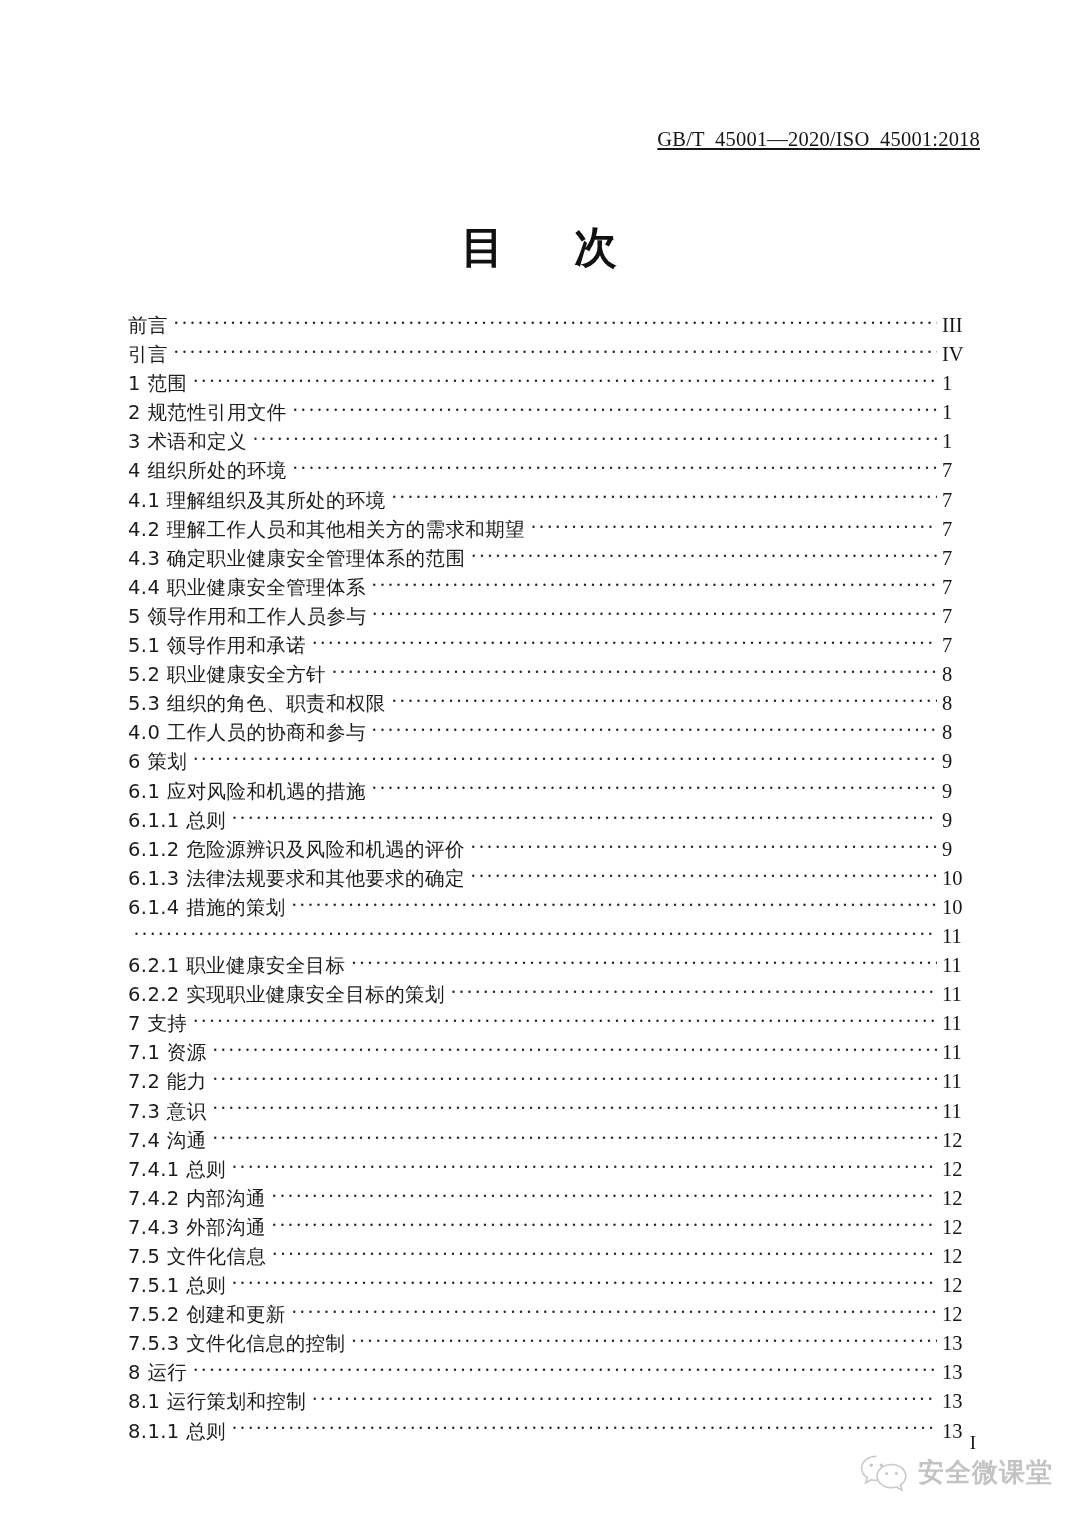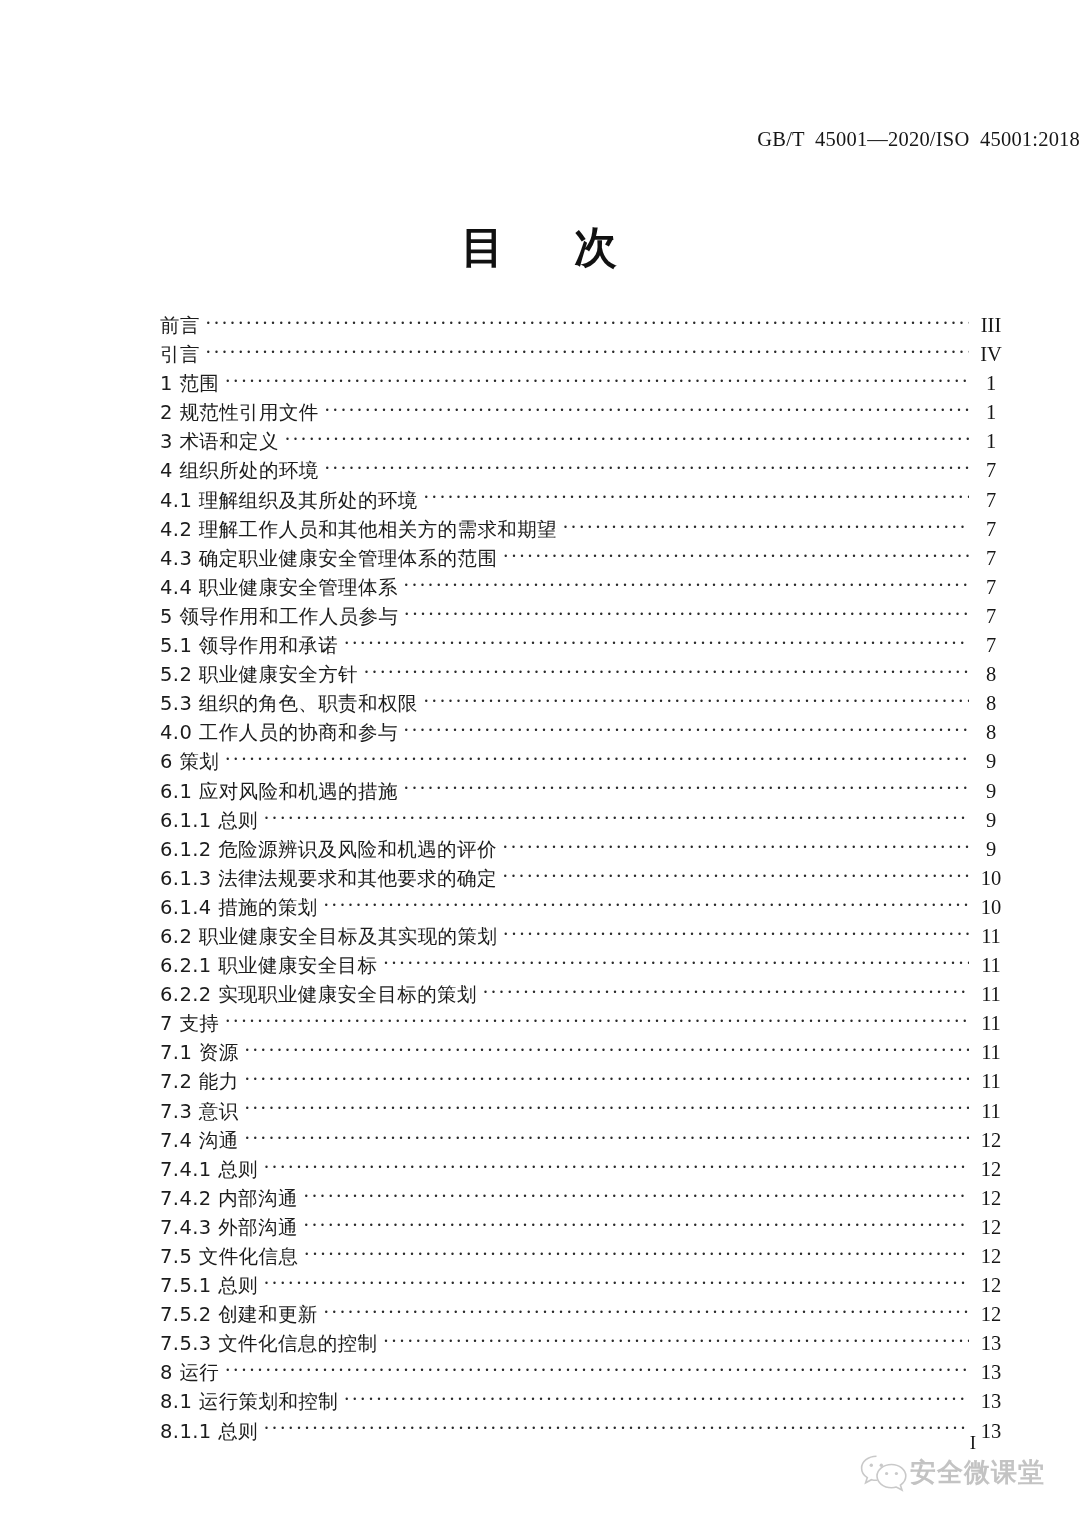--- a/index.html
+++ b/index.html
@@ -23,25 +23,27 @@
     height: 1527px;
   }
 
   
   .doc-header {
     position: absolute;
     top: 128px;
     left: 0;
     width: 1080px;
     text-align: right;
+    padding-right: 100px;
     box-sizing: border-box;
     font-size: 20.5px;
     letter-spacing: 0.2px;
     color: #161616;
     white-space: pre;
+    text-decoration: underline;
   }
 
   
   .doc-title {
     position: absolute;
     top: 219px;
     left: 0;
     width: 1080px;
     text-align: center;
     font-family: "DejaVu Sans", "Liberation Sans", sans-serif;
@@ -51,21 +53,20 @@
     color: #111111;
     white-space: pre;
   }
 
   
   .toc {
     position: absolute;
     top: 311px;
     left: 128px;
     width: 848px;
-    margin-left: 32px;
   }
 
   .toc-row {
     display: flex;
     align-items: baseline;
     height: 29.1px;
     font-size: 20px;
     line-height: 29.1px;
     color: #1c1c1c;
     white-space: nowrap;
@@ -94,21 +95,21 @@
     letter-spacing: 3.1px;
     font-family: "Liberation Serif", "DejaVu Serif", serif;
     font-size: 20px;
     color: #2a2a2a;
     white-space: nowrap;
   }
 
   .toc-page {
     flex: 0 0 auto;
     min-width: 34px;
-    text-align: center;
+    text-align: left;
     font-family: "Liberation Serif", "DejaVu Serif", serif;
     font-size: 20.5px;
     color: #161616;
   }
 
   
   .folio {
     position: absolute;
     top: 1432px;
     left: 0;
@@ -120,20 +121,21 @@
     color: #161616;
   }
 
   
   .watermark {
     position: absolute;
     left: 858px;
     top: 1452px;
     display: flex;
     align-items: center;
+    gap: 8px;
     opacity: 0.46;
   }
   .watermark-icon {
     width: 52px;
     height: 40px;
     flex: 0 0 auto;
     display: block;
   }
   .watermark-text {
     font-family: "DejaVu Sans", "Liberation Sans", sans-serif;
@@ -253,21 +255,20 @@
         <span class="toc-label">6.1.3 法律法规要求和其他要求的确定</span>
         <span class="toc-leader"></span>
         <span class="toc-page">10</span>
       </div>
       <div class="toc-row">
         <span class="toc-label">6.1.4 措施的策划</span>
         <span class="toc-leader"></span>
         <span class="toc-page">10</span>
       </div>
       <div class="toc-row">
-        <span class="toc-label">6.2 职业健康安全目标及其实现的策划</span>
         <span class="toc-leader"></span>
         <span class="toc-page">11</span>
       </div>
       <div class="toc-row">
         <span class="toc-label">6.2.1 职业健康安全目标</span>
         <span class="toc-leader"></span>
         <span class="toc-page">11</span>
       </div>
       <div class="toc-row">
         <span class="toc-label">6.2.2 实现职业健康安全目标的策划</span>

